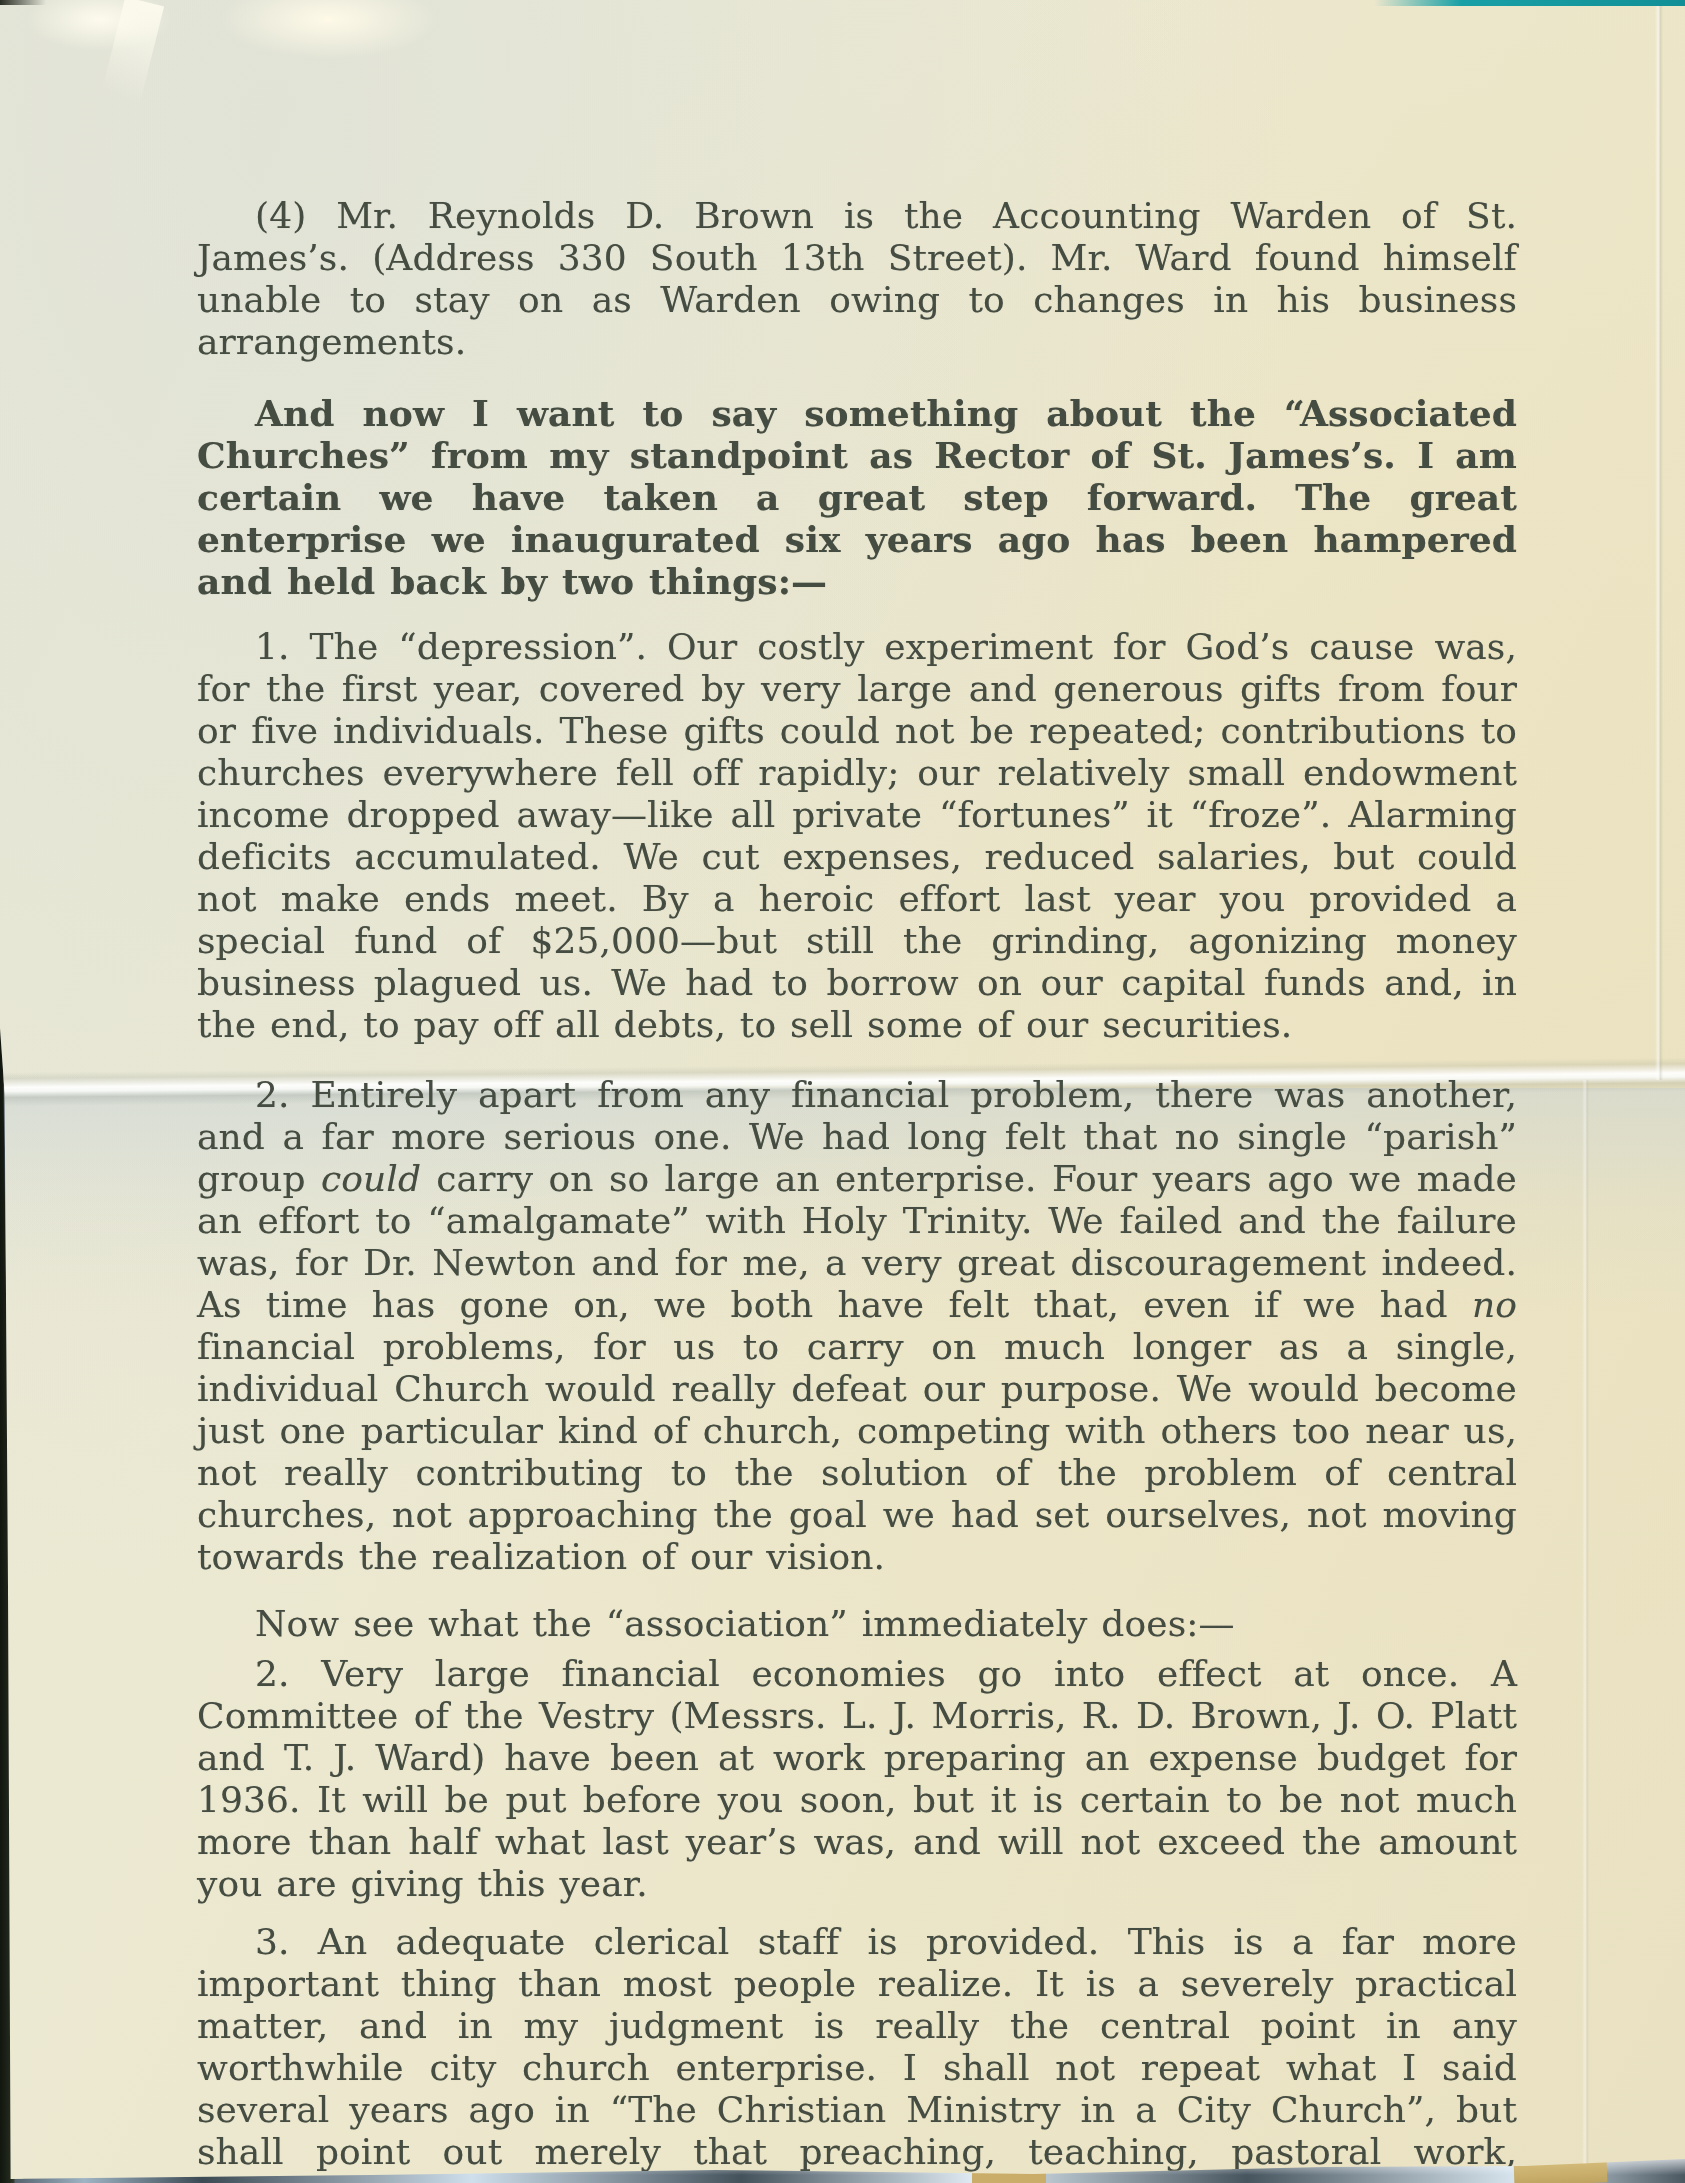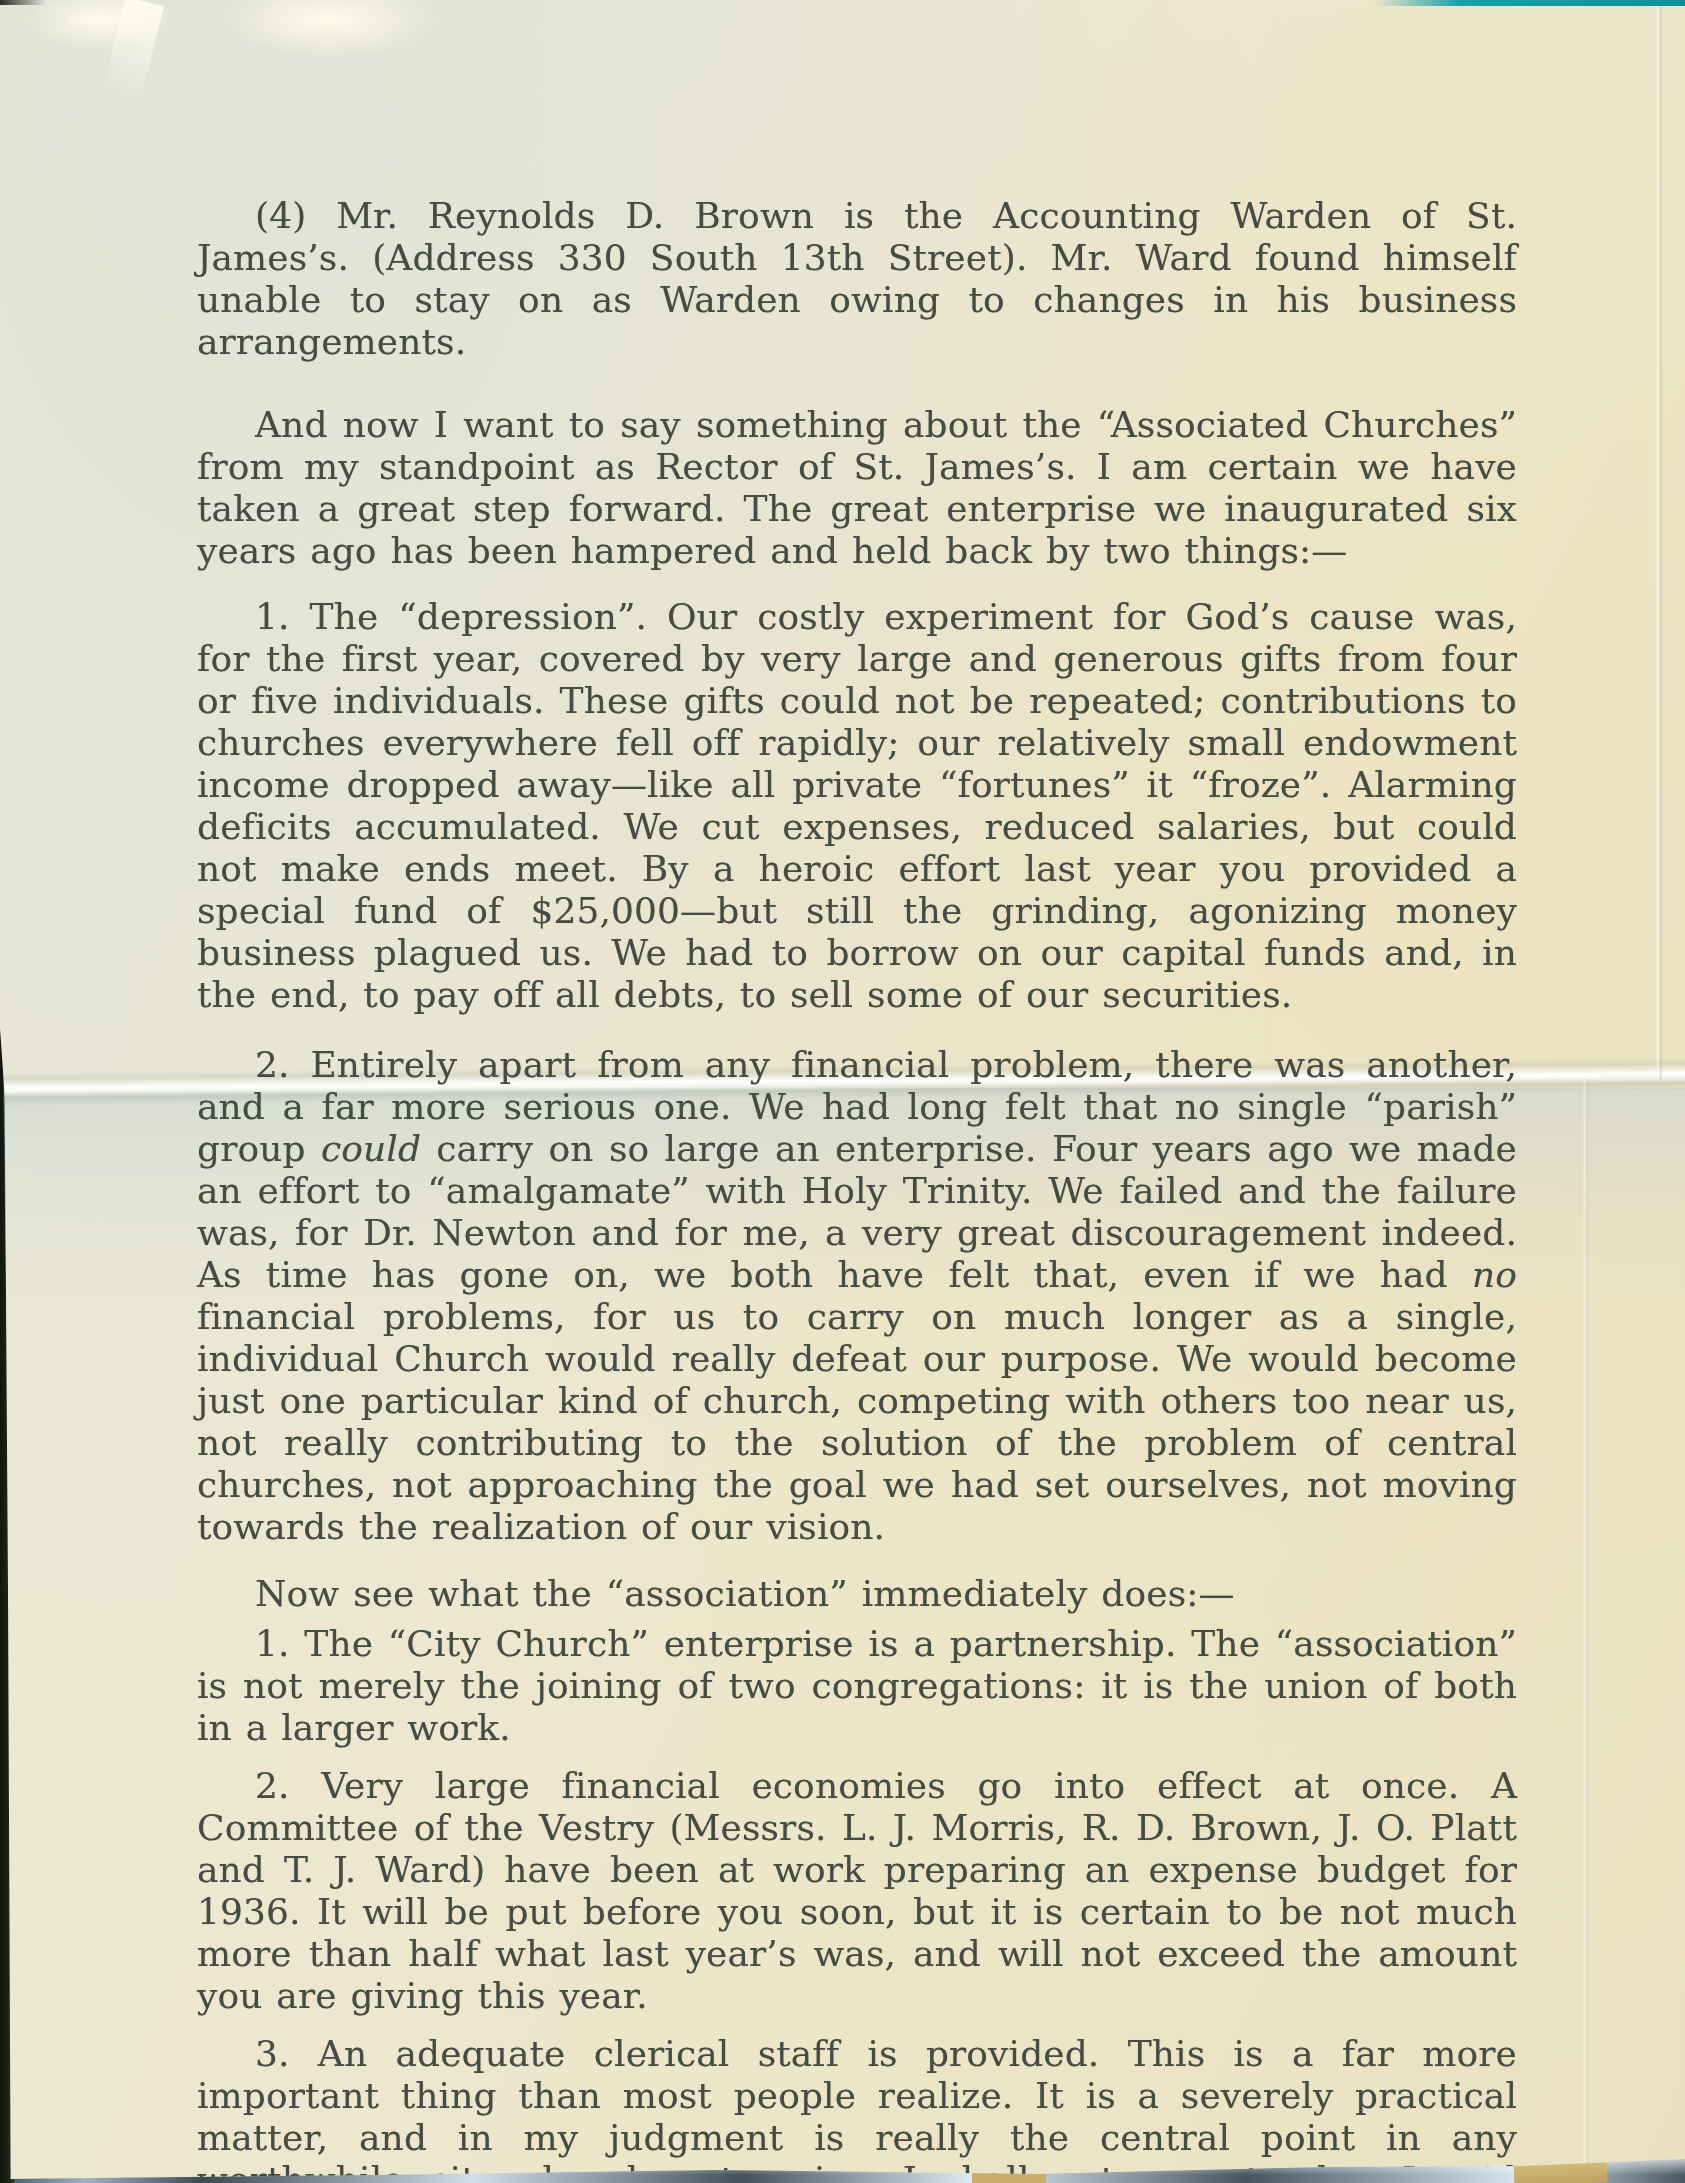--- a/index.html
+++ b/index.html
@@ -101,21 +101,21 @@
     position:absolute;
     left:197px;top:195px;width:1320px;
     font-size:36px;line-height:42px;
     color:var(--ink,#454c41);
     text-align:justify;
     word-spacing:2.3px;
     letter-spacing:0.1px;
     text-shadow:0 0 0.7px rgba(62,72,62,0.35);
   }
   .letter-body p{margin:0;text-indent:58px;}
-  .letter-body p:nth-child(2){margin-top:41px;}
+  .letter-body p:nth-child(2){margin-top:29px;font-weight:bold;}
   .letter-body p:nth-child(3){margin-top:24px;}
   .letter-body p:nth-child(4){margin-top:28px;}
   .letter-body p:nth-child(5){margin-top:24.5px;}
   .letter-body p:nth-child(6){margin-top:8px;}
   .letter-body p:nth-child(7){margin-top:16px;}
   .letter-body p:nth-child(8){margin-top:16px;}
   .letter-body em{font-style:italic;}
 </style>
 </head>
 <body>
@@ -136,21 +136,20 @@
     <div class="crease"></div>
     <div class="vcrease-top"></div>
     <div class="vcrease-bottom"></div>
 
     <div class="letter-body">
         <p><span>(4) Mr. Reynolds D. Brown is the Accounting Warden of St. James’s. (Address 330 South 13th Street). Mr. Ward found himself unable to stay on as Warden owing to changes in his business arrangements.</span></p>
         <p><span>And now I want to say something about the “Associated Churches” from my standpoint as Rector of St. James’s. I am certain we have taken a great step forward. The great enterprise we inaugurated six years ago has been hampered and held back by two things:—</span></p>
         <p><span>1. The “depression”. Our costly experiment for God’s cause was, for the first year, covered by very large and generous gifts from four or five individuals. These gifts could not be repeated; contributions to churches everywhere fell off rapidly; our relatively small endowment income dropped away—like all private “fortunes” it “froze”. Alarming deficits accumulated. We cut expenses, reduced salaries, but could not make ends meet. By a heroic effort last year you provided a special fund of $25,000—but still the grinding, agonizing money business plagued us. We had to borrow on our capital funds and, in the end, to pay off all debts, to sell some of our securities.</span></p>
         <p><span>2. Entirely apart from any financial problem, there was another, and a far more serious one. We had long felt that no single “parish” group </span><em>could</em><span> carry on so large an enterprise. Four years ago we made an effort to “amalgamate” with Holy Trinity. We failed and the failure was, for Dr. Newton and for me, a very great discouragement indeed. As time has gone on, we both have felt that, even if we had </span><em>no</em><span> financial problems, for us to carry on much longer as a single, individual Church would really defeat our purpose. We would become just one particular kind of church, competing with others too near us, not really contributing to the solution of the problem of central churches, not approaching the goal we had set ourselves, not moving towards the realization of our vision.</span></p>
         <p><span>Now see what the “association” immediately does:—</span></p>
-        <p><span>1. The “City Church” enterprise is a partnership. The “association” is not merely the joining of two congregations: it is the union of both in a larger work.</span></p>
         <p><span>2. Very large financial economies go into effect at once. A Committee of the Vestry (Messrs. L. J. Morris, R. D. Brown, J. O. Platt and T. J. Ward) have been at work preparing an expense budget for 1936. It will be put before you soon, but it is certain to be not much more than half what last year’s was, and will not exceed the amount you are giving this year.</span></p>
         <p><span>3. An adequate clerical staff is provided. This is a far more important thing than most people realize. It is a severely practical matter, and in my judgment is really the central point in any worthwhile city church enterprise. I shall not repeat what I said several years ago in “The Christian Ministry in a City Church”, but shall point out merely that preaching, teaching, pastoral work, administrative work, the special tasks of metropolitan life, cannot be performed in a great city unless they can to some extent at least be specialized. I know this, for I have tried it for twenty-five years. I am certain that, given two or three years of honest trial, not one of you will fail to see the common sense value of the group ministry.</span></p>
       </div>
   </div>
 
   <div class="edge-mark"></div>
   <div class="edge-shadow"></div>
 
 </div>
 

